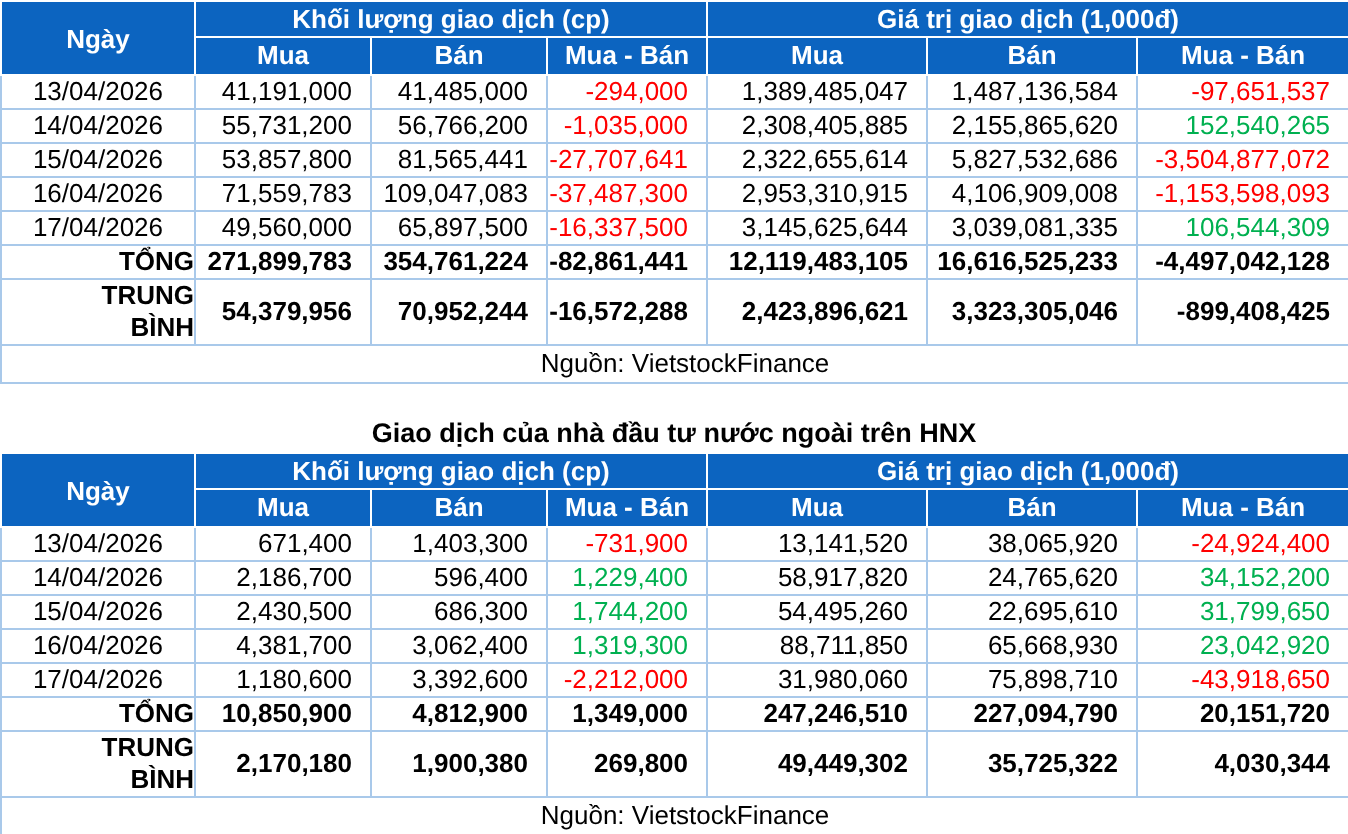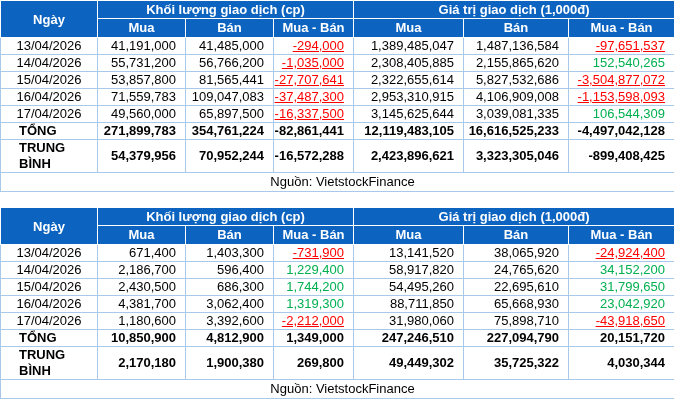--- a/index.html
+++ b/index.html
@@ -38,23 +38,23 @@
   td{
     border:1px solid #A9C9EA;
     padding:0;
     height:16px;
     line-height:16px;
     background:#fff;
   }
   td.date{text-align:center;}
   td.num{text-align:right;padding-right:9px;}
   tr.sum td{font-weight:bold;}
-  td.label{text-align:left;padding-left:18px;font-weight:bold;}
+  td.label{text-align:right;padding-left:18px;font-weight:bold;}
   td.source{text-align:center;padding-left:10px;height:18px;line-height:18px;}
-  td.net.neg{color:#FF0000;text-decoration:underline;}
+  td.net.neg{color:#FF0000;}
   td.net.pos{color:#00B050;}
 </style>
 </head>
 <body>
 
 <div class="section">
   <table>
     <colgroup>
       <col style="width:97px">
         <col style="width:88px">
@@ -144,20 +144,21 @@
         <td class="num">-899,408,425</td>
       </tr>
       <tr>
         <td class="source" colspan="7">Nguồn: VietstockFinance</td>
       </tr>
     </tbody>
   </table>
 </div>
 
 <div class="section">
+  <div class="tbl-title">Giao dịch của nhà đầu tư nước ngoài trên HNX</div>
   <table>
     <colgroup>
       <col style="width:97px">
         <col style="width:88px">
         <col style="width:88px">
         <col style="width:80px">
       <col style="width:110px">
         <col style="width:105px">
         <col style="width:106px">
     </colgroup>

